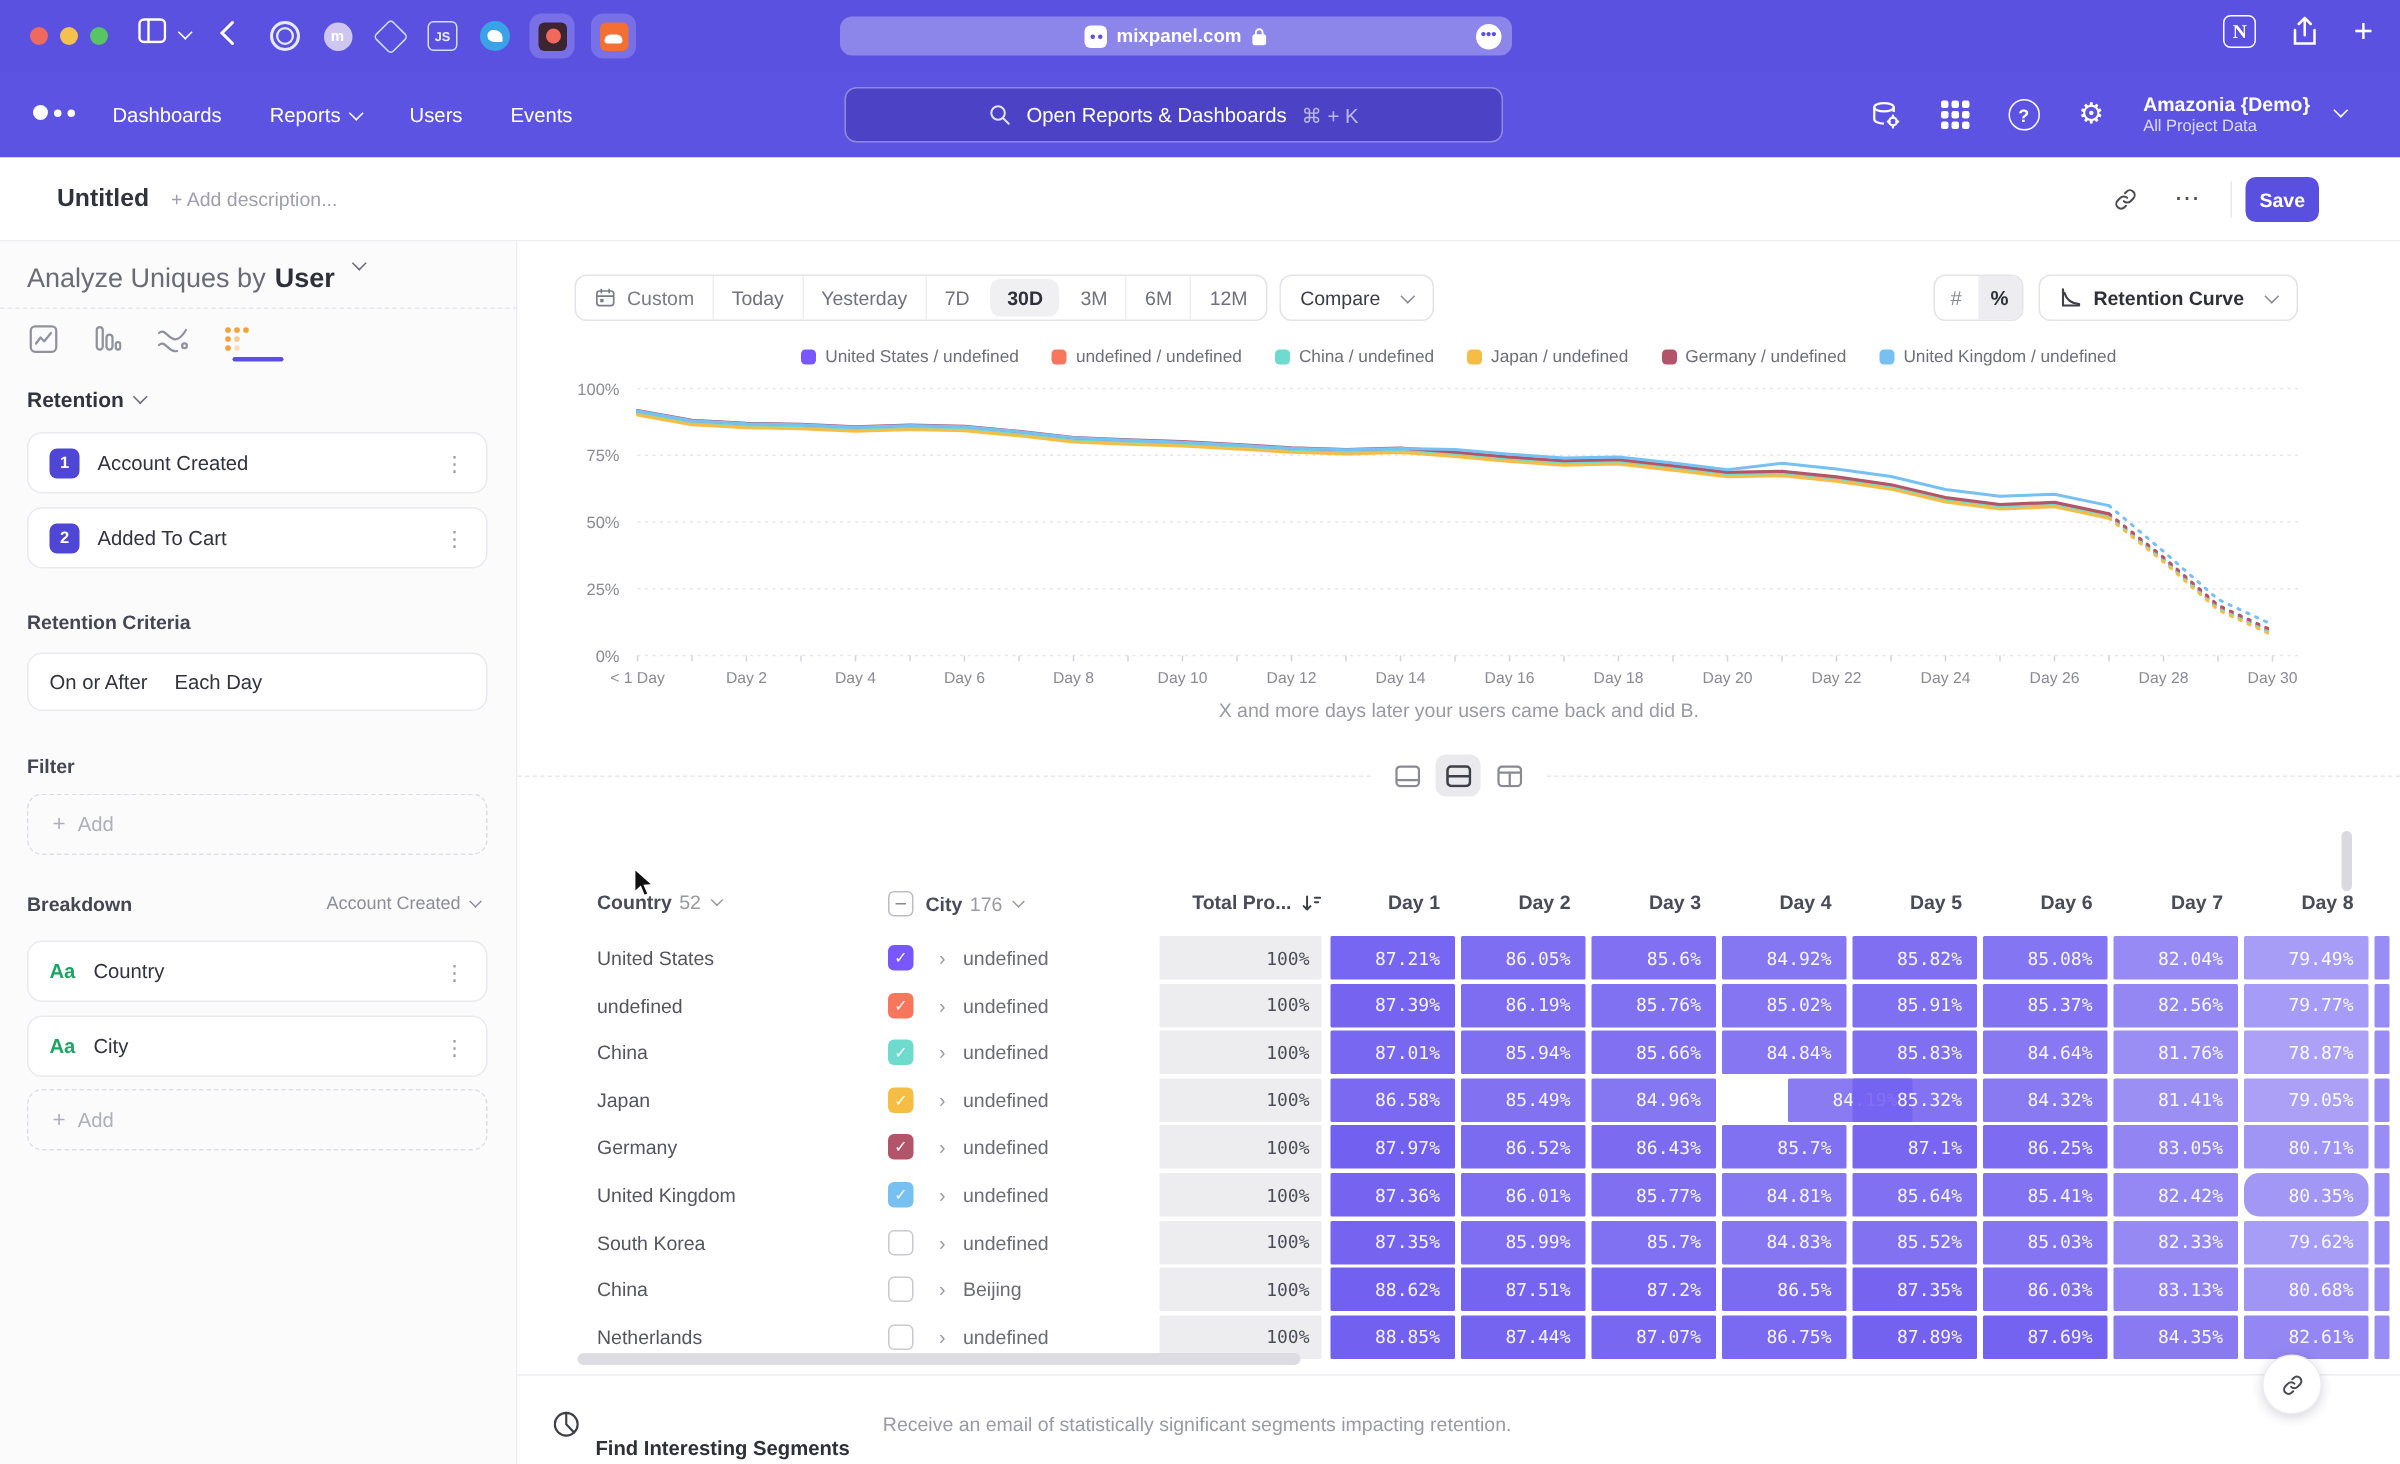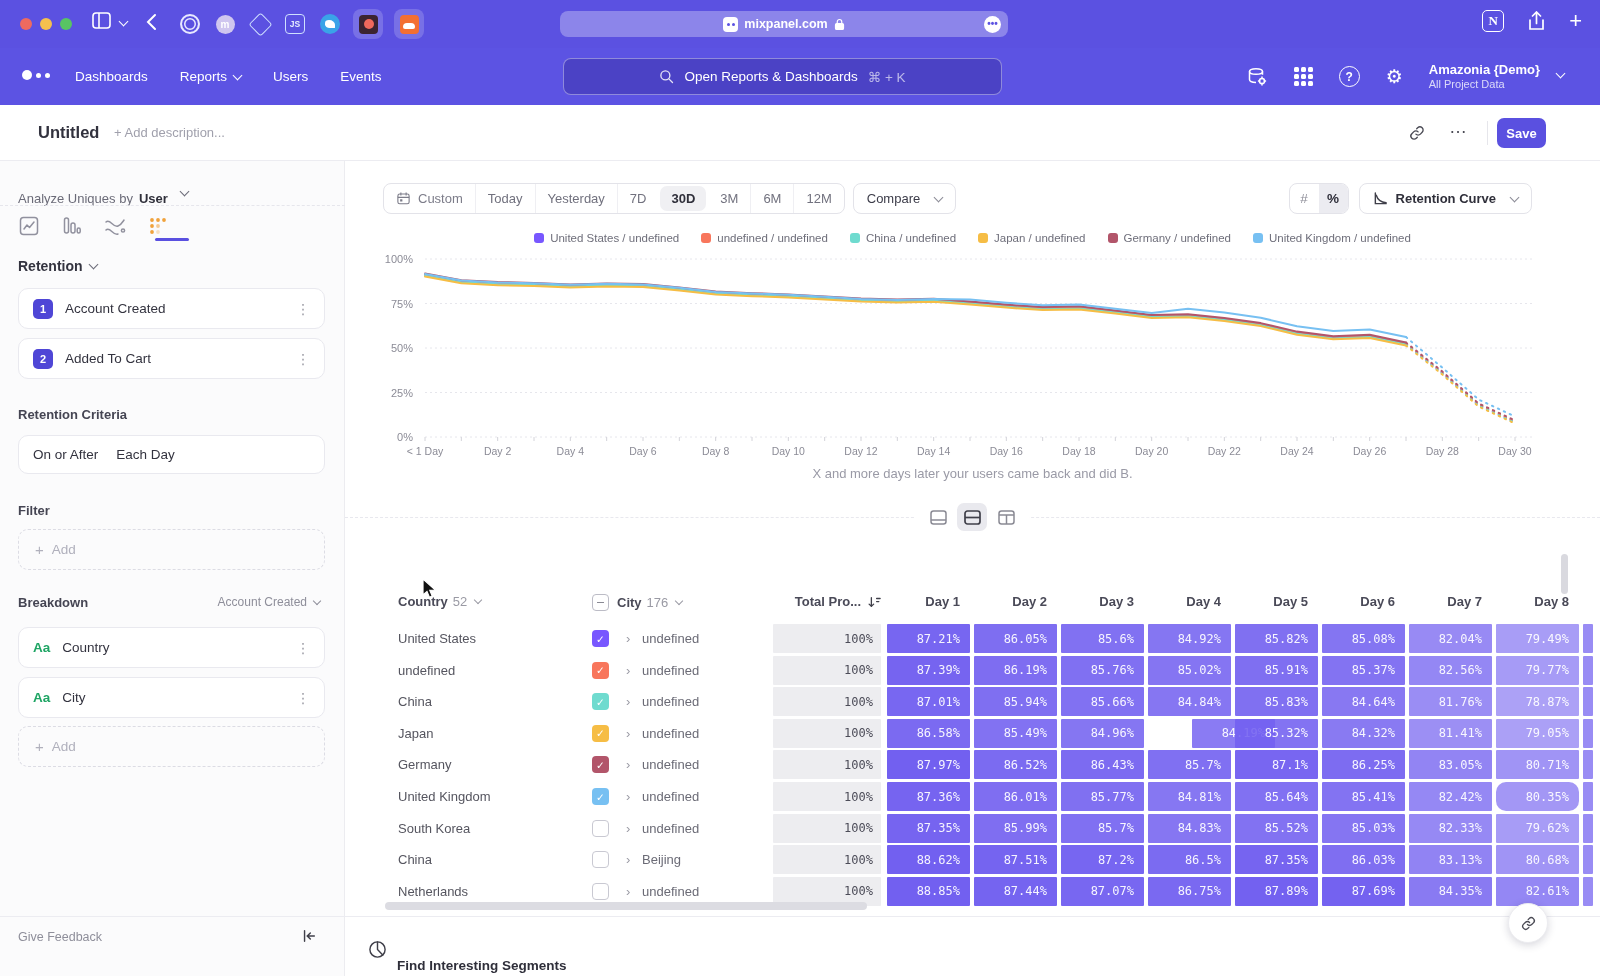--- a/index.html
+++ b/index.html
@@ -63,21 +63,21 @@
   .rheader{position:absolute;left:0;top:105px;width:1600px;height:56px;background:#fff;border-bottom:1px solid #ececf1;box-sizing:border-box;}
   .rtitle{position:absolute;left:38px;top:18px;font-size:16.5px;font-weight:700;color:#32323e;}
   .rdesc{position:absolute;left:114px;top:20px;font-size:13px;color:#a0a0ac;}
   .hicon{position:absolute;top:19px;color:#4b4b55;}
   .hdivider{position:absolute;left:1487px;top:16px;width:1px;height:24px;background:#e6e6eb;}
   .savebtn{position:absolute;left:1497px;top:13px;width:49px;height:30px;background:#5a50e0;color:#fff;border-radius:7px;
            font-size:13px;font-weight:600;display:flex;align-items:center;justify-content:center;}
 
   
   .sidebar{position:absolute;left:0;top:161px;width:345px;height:815px;background:#fbfbfc;border-right:1px solid #ececf0;box-sizing:border-box;}
-  .analyze{position:absolute;left:18px;top:14px;font-size:13px;color:#6b6b78;display:flex;align-items:flex-start;gap:6px;margin-top:16px;}
+  .analyze{position:absolute;left:18px;top:14px;font-size:18px;color:#6b6b78;display:flex;align-items:flex-start;gap:6px;}
   .analyze b{color:#2f2f3a;font-weight:700;}
   .sb-dotline{position:absolute;left:0;top:44px;width:345px;border-top:1px dashed #e6e6ec;}
   .tabs{position:absolute;left:18px;top:52px;display:flex;gap:21px;align-items:center;height:26px;}
   .tab{width:22px;height:24px;display:flex;align-items:center;justify-content:center;color:#91919e;}
   .tab-underline{position:absolute;left:155px;top:77px;width:34px;height:3px;border-radius:2px;background:#5a50e0;}
   .sb-h{font-size:14px;font-weight:700;color:#33333f;display:flex;align-items:center;}
   .sb-h .chev{color:#6b6b78;}
   .card{position:absolute;left:18px;width:307px;height:41px;background:#fff;border:1px solid #e9e9ef;border-radius:10px;
         box-sizing:border-box;display:flex;align-items:center;padding:0 14px;}
   .badge{width:20px;height:20px;border-radius:5px;background:#4f46d6;color:#fff;font-size:11px;font-weight:700;
@@ -391,29 +391,20 @@
     <div class="card" style="top:516px">
       <span class="aa">Aa</span>
       <span class="card-label">City</span>
       <span class="kebab">⋮</span>
     </div>
     <div class="dashed-card" style="top:565px">
       <span class="plus-g">+</span>
       <span>Add</span>
     </div>
 
-    <div class="sb-footer">
-      <span class="feedback">Give Feedback</span>
-      <span class="collapse">
-        <svg width="16" height="16" viewBox="0 0 18 18" fill="none" stroke="currentColor" stroke-width="1.6" stroke-linecap="round">
-            <path d="M4 3v12"></path>
-            <path d="M15 9H7.5M10.5 5.5L7 9l3.5 3.5"></path>
-          </svg>
-      </span>
-    </div>
   </aside>
 
   <main class="content">
 
     <div class="toolbar-left">
       <div class="range-group">
           <div class="range-item">
             <svg class="cal" viewBox="0 0 20 20" fill="none" stroke="currentColor" stroke-width="1.5">
               <rect x="2.5" y="4" width="15" height="13" rx="2.5"></rect>
               <path d="M2.5 8.5h15M6.5 2v4M13.5 2v4"></path>
@@ -768,20 +759,21 @@
     <div class="hscroll"></div>
     <div class="vscroll"></div>
 
     <div class="c-footer">
       <div class="cf-row">
         <svg width="19" height="19" viewBox="0 0 20 20" fill="none" stroke="#3f3f49" stroke-width="1.5">
             <circle cx="10" cy="10" r="8"></circle>
             <path d="M10 2v8l5.5 5.8" stroke-linecap="round"></path>
           </svg>
         <span class="cf-title">Find Interesting Segments</span>
+        <span class="cf-desc">Receive an email of statistically significant segments impacting retention.</span>
       </div>
     </div>
 
     <div class="floatbtn">
       <svg width="17" height="17" viewBox="0 0 24 24" fill="none" stroke="currentColor" stroke-width="1.9" stroke-linecap="round">
           <path d="M10.5 13.5a4.2 4.2 0 006 0l2.4-2.4a4.24 4.24 0 00-6-6l-1.3 1.3"></path>
           <path d="M13.5 10.5a4.2 4.2 0 00-6 0l-2.4 2.4a4.24 4.24 0 006 6l1.3-1.3"></path>
         </svg>
     </div>
   </main>

